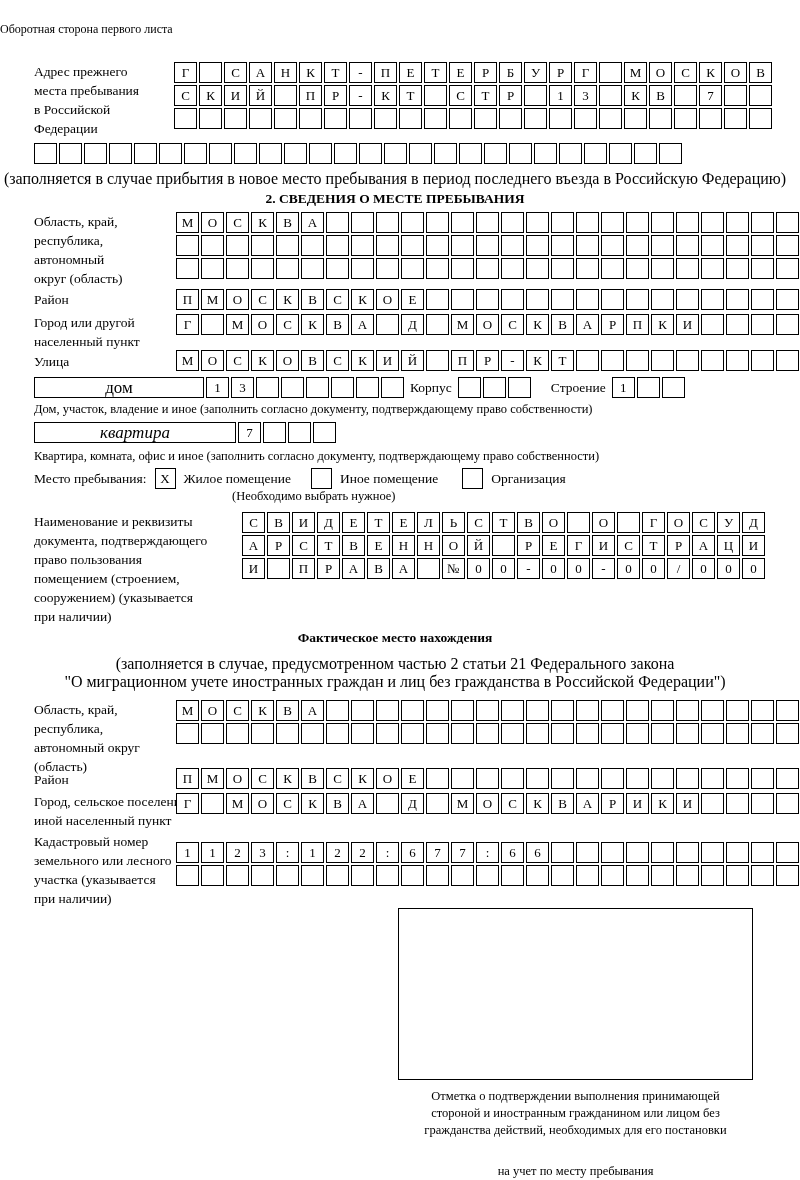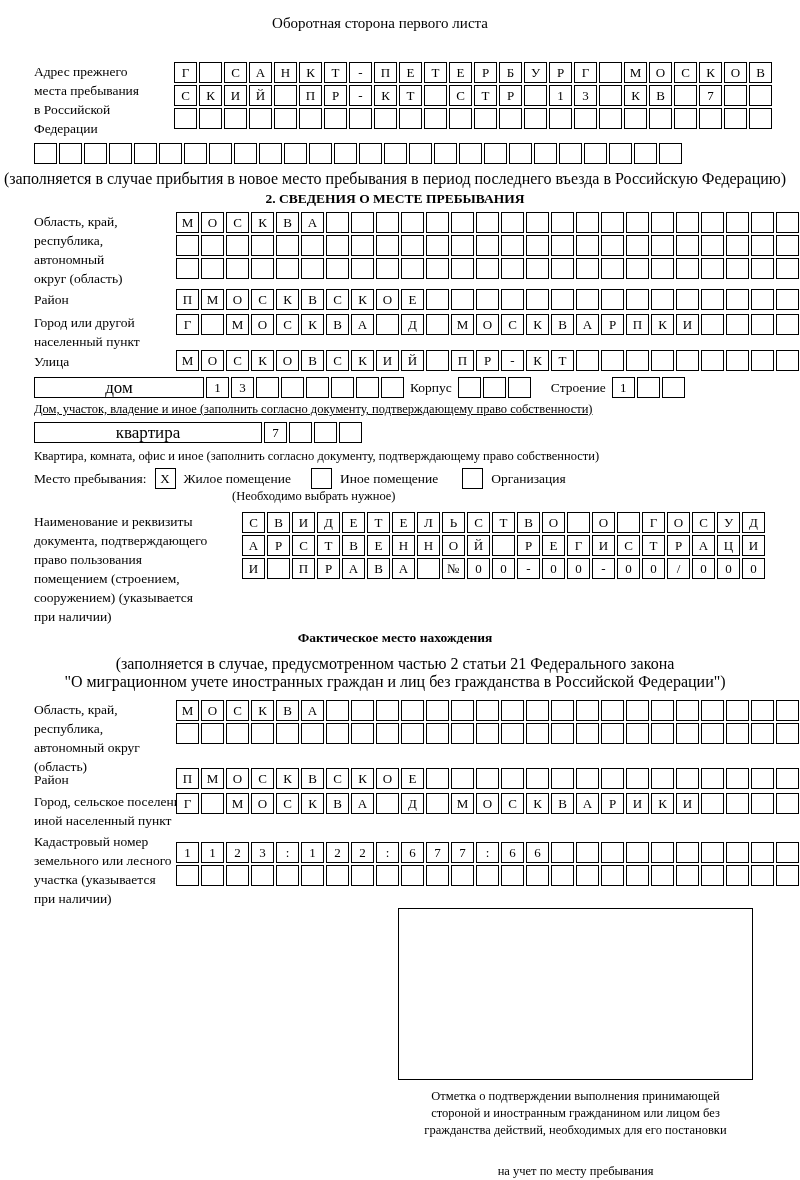--- a/index.html
+++ b/index.html
@@ -16,23 +16,23 @@
     overflow: hidden;
   }
   .page {
     position: relative;
     width: 800px;
     height: 1180px;
   }
   .abs { position: absolute; }
 
   .hdr-right {
-    top: 15px; left: 0; width: 760px;
-    text-align: center;
-    font-size: 15px;
+    top: 22px; left: 0; width: 760px;
+    text-align: left;
+    font-size: 12px;
   }
 
   .lbl {
     font-size: 13.5px;
     line-height: 19px;
     white-space: pre-line;
   }
   .lbl-sm { font-size: 12.5px; }
 
   .center-note {
@@ -425,24 +425,24 @@
     <div class="inline-text" style="margin:0 6px 0 4px;">Корпус</div>
     <div class="cell"></div>
     <div class="cell"></div>
     <div class="cell"></div>
     <div class="inline-text" style="margin:0 6px 0 18px;">Строение</div>
     <div class="cell">1</div>
     <div class="cell"></div>
     <div class="cell"></div>
   </div>
 
-  <div class="abs lbl-sm" style="top:402px; left:34px; width:740px;text-decoration:underline;">Дом, участок, владение и иное (заполнить согласно документу, подтверждающему право собственности)</div>
+  <div class="abs lbl-sm" style="top:402px; left:34px; width:740px;">Дом, участок, владение и иное (заполнить согласно документу, подтверждающему право собственности)</div>
 
   <div class="abs boxline" style="top:422px; left:34px;">
-    <div class="wide-box" style="width:228px;">квартира</div>
+    <div class="wide-box" style="width:202px;font-style:italic;">квартира</div>
     <div class="cell" style="margin-left:2px;">7</div>
     <div class="cell"></div>
     <div class="cell"></div>
     <div class="cell"></div>
   </div>
 
   <div class="abs lbl-sm" style="top:449px; left:34px; width:740px;">Квартира, комната, офис и иное (заполнить согласно документу, подтверждающему право собственности)</div>
 
   <div class="abs boxline" style="top:468px; left:34px;">
     <div class="inline-text" style="margin-right:8px;">Место пребывания:</div>

